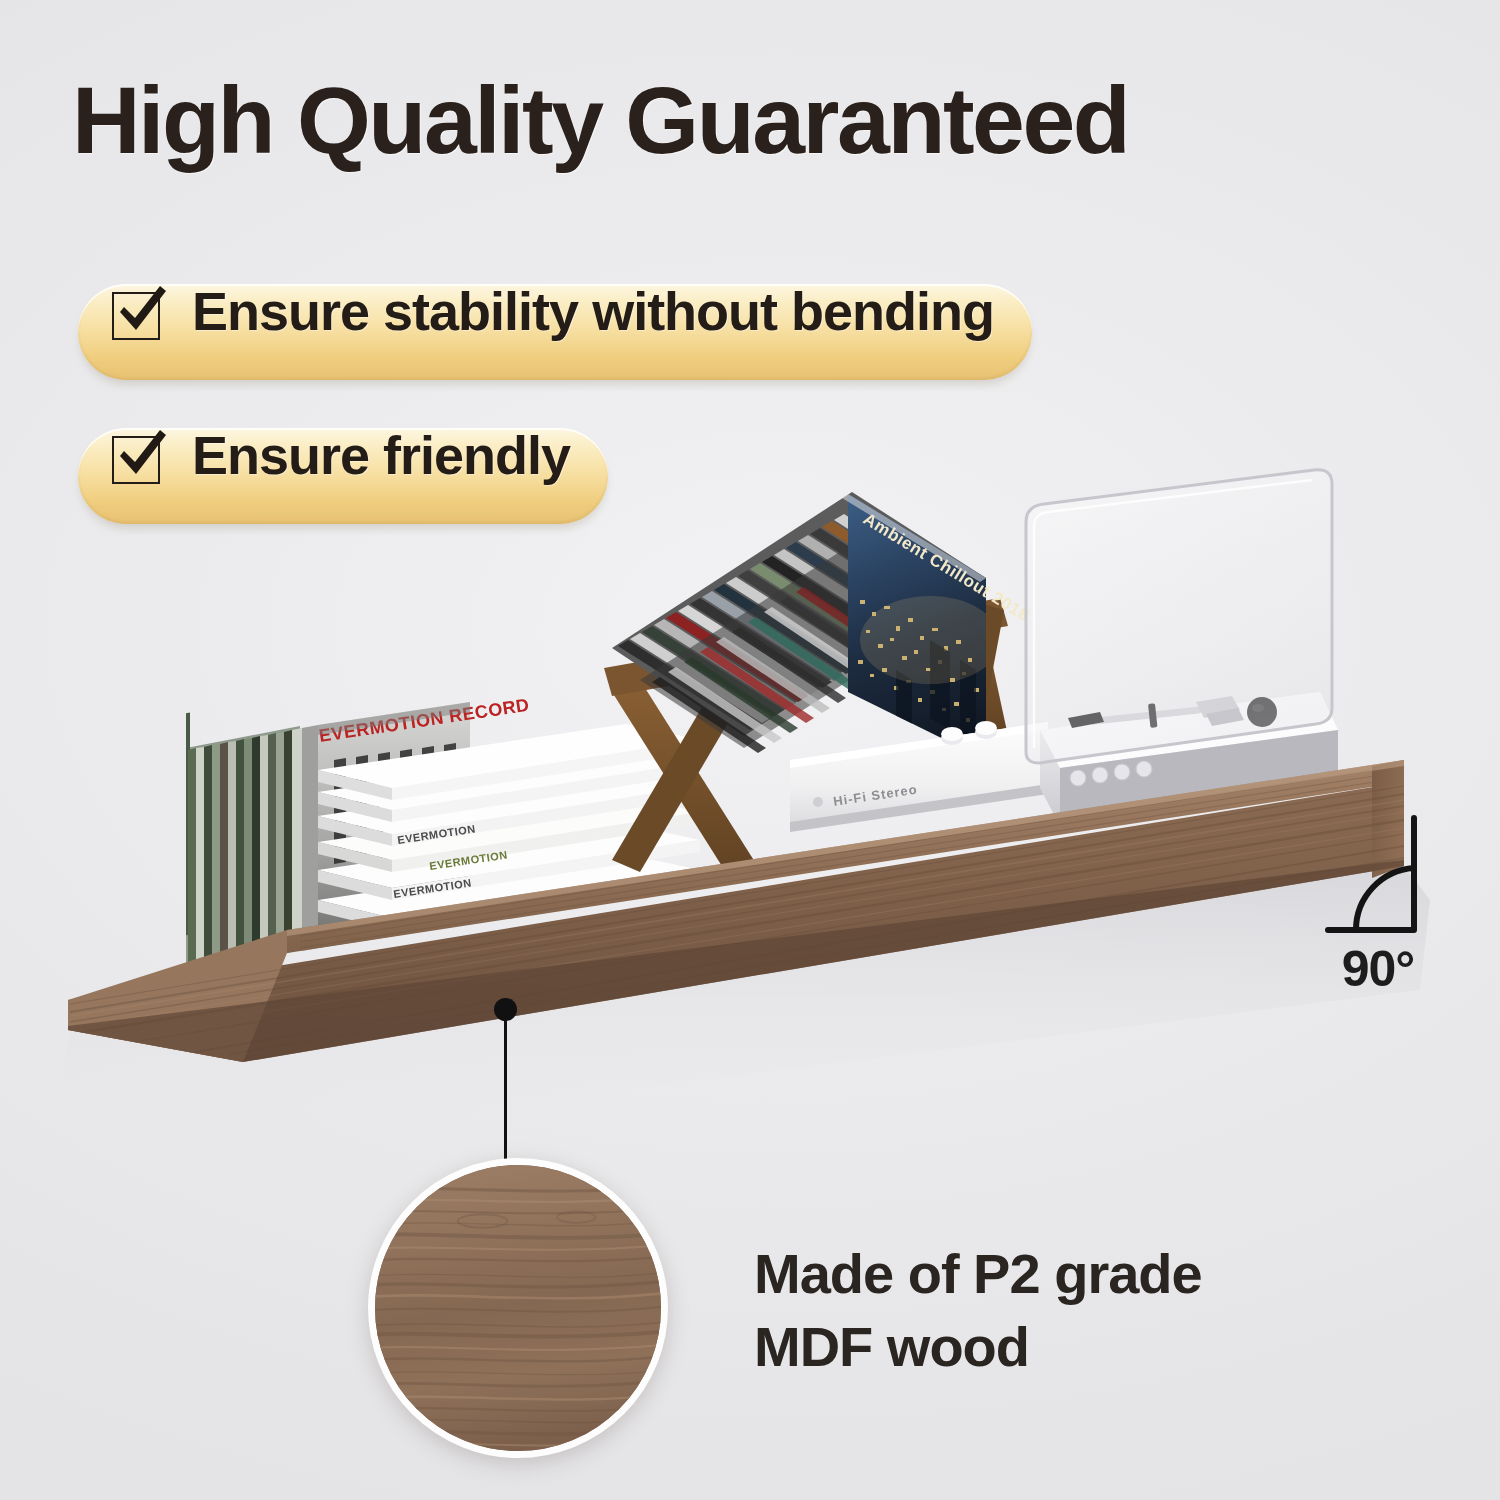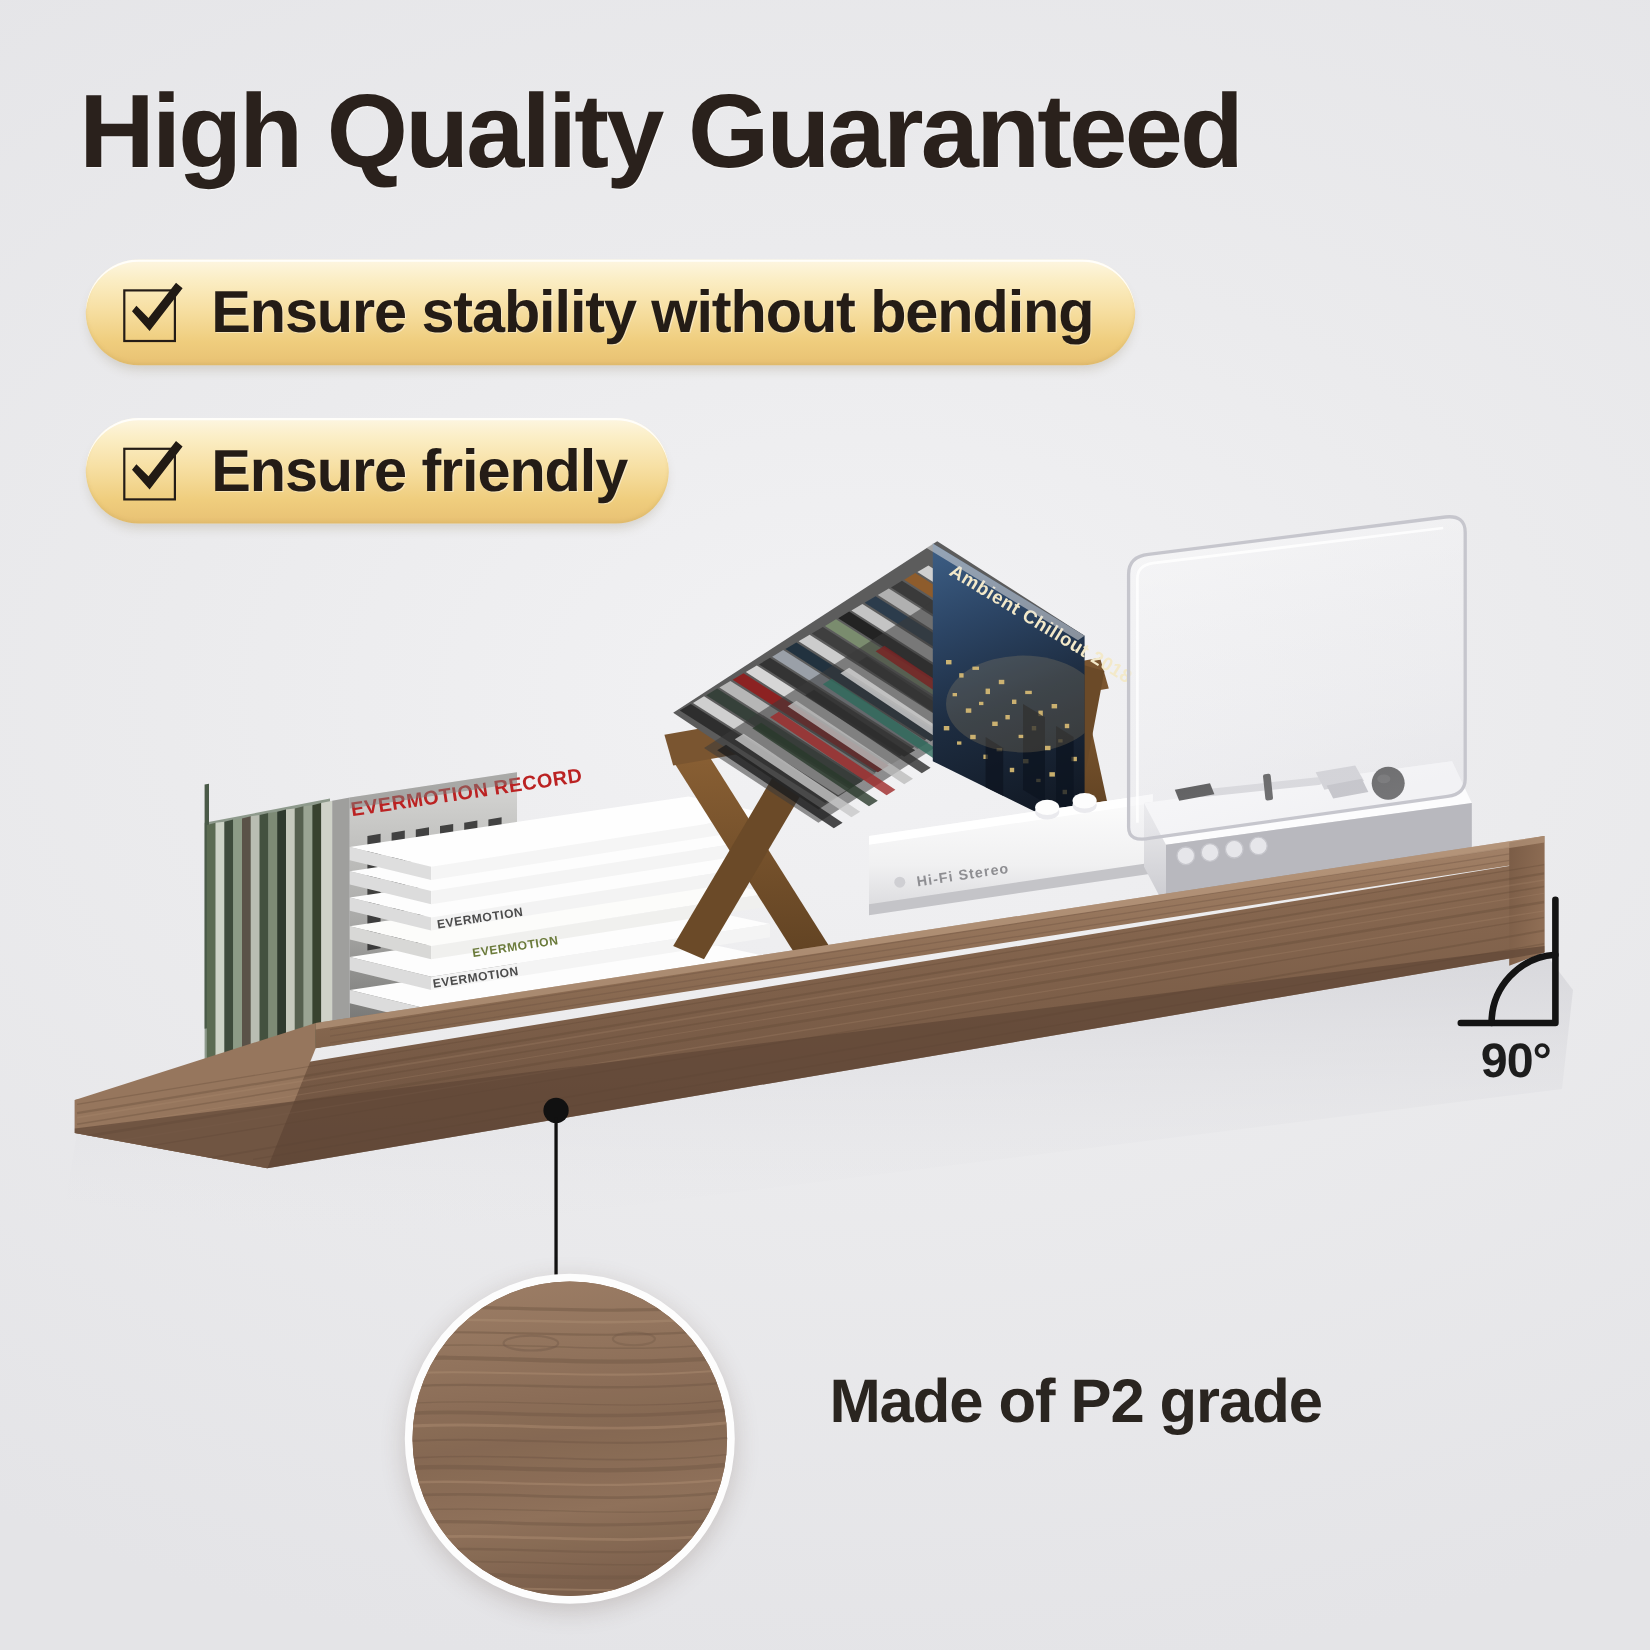--- a/index.html
+++ b/index.html
@@ -27,34 +27,34 @@
     letter-spacing:-2.5px;
     color:#2a211c;
     white-space:nowrap;
     text-shadow:1px 1px 0 rgba(255,255,255,.55);
   }
 
   
   .pill {
     position:absolute;
     display:flex;
-    align-items:center;
     height:96px;
     padding:0 38px 0 32px;
     border-radius:49px;
     background:linear-gradient(180deg,
       #fdf6e2 0%,
       #fbeec6 18%,
       #f7e0a4 46%,
       #efcd7d 78%,
       #e8c173 100%);
     box-shadow:
       0 7px 10px -3px rgba(120,105,70,.22),
       0 2px 0 0 rgba(255,255,255,.85) inset,
       0 -2px 3px 0 rgba(200,165,90,.30) inset;
+    margin-top: 48px;
   }
   .pill-1 { left:78px; top:236px; }
   .pill-2 { left:78px; top:380px; }
 
   .checkbox {
     position:relative;
     width:58px; height:58px;
     flex:0 0 58px;
     margin-right:24px;
   }
@@ -79,21 +79,21 @@
   
   .scene { position:absolute; left:0; top:430px; width:1500px; height:700px; }
 
   
   .angle-mark { position:absolute; left:1322px; top:812px; width:110px; height:130px; }
   .angle-label {
     position:absolute;
     left:1318px; top:940px;
     width:120px;
     text-align:center;
-    font-size:44px;
+    font-size:50px;
     font-weight:bold;
     color:#1d1d1d;
     letter-spacing:-1px;
   }
 
   
   .callout-dot {
     position:absolute;
     left:494px; top:998px;
     width:23px; height:23px;
@@ -526,15 +526,16 @@
         <path d="M-10 276 C 120 268, 200 286, 324 270" stroke-width="1.5"></path>
       </g>
       <ellipse cx="120" cy="66" rx="26" ry="7" fill="none" stroke="#6a5140" stroke-width="2" opacity="0.40"></ellipse>
       <ellipse cx="218" cy="62" rx="20" ry="6" fill="none" stroke="#6a5140" stroke-width="2" opacity="0.35"></ellipse>
       <ellipse cx="157" cy="157" rx="180" ry="180" fill="#ffffff" opacity="0.04"></ellipse>
     </svg>
   </div>
 
   <div class="callout-text">
     <div>Made of P2 grade</div>
+    <div>MDF wood</div>
   </div>
 
 </div>
 
 </body></html>

